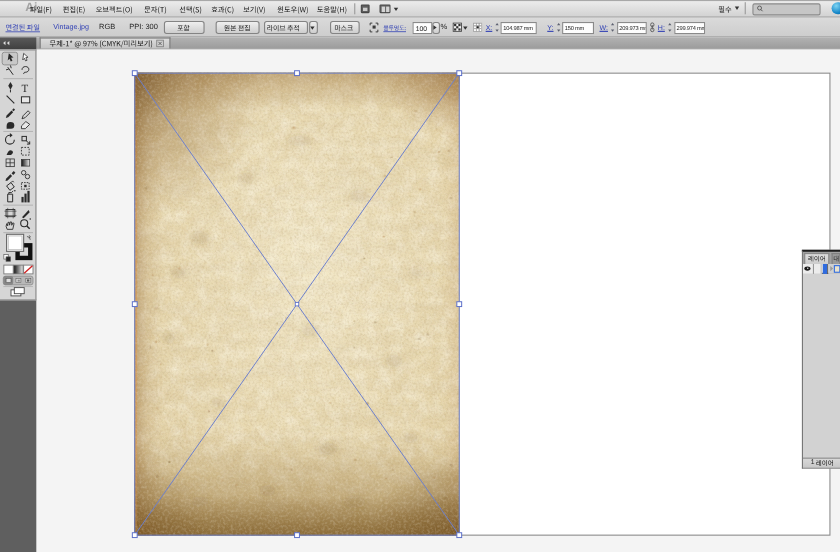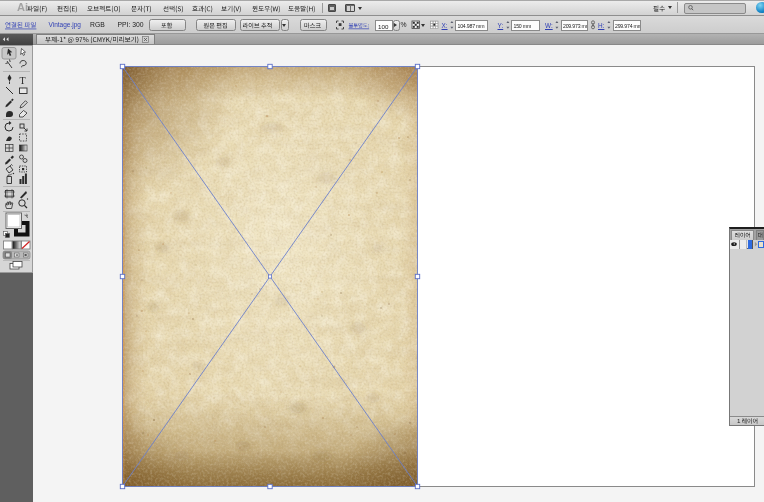--- a/index.html
+++ b/index.html
@@ -1,17 +1,17 @@
 <!DOCTYPE html>
 <html><head><meta charset="utf-8"><style>
 html,body{margin:0;padding:0;width:764px;height:502px;overflow:hidden;background:#f4f4f4;font-family:'Liberation Sans',sans-serif;}
 div{line-height:1.1}
 </style></head><body>
 <div style="position:absolute;left:0;top:0;width:764px;height:16px;background:linear-gradient(#ececec,#d2d2d2);border-top:1px solid #a8a8a8;border-bottom:1px solid #8e8e8e;box-sizing:border-box"></div>
-<div style="position:absolute;left:6px;top:1px;width:22px;height:14px;color:#a3a3a3;font:bold 11px 'Liberation Sans',sans-serif;text-align:right;">Ai</div>
+<div style="position:absolute;left:23px;top:1px;width:22px;height:14px;color:#a3a3a3;font:bold 11px 'Liberation Sans',sans-serif;">Ai</div>
 <div style="position:absolute;left:322px;top:3px;width:1px;height:10px;background:#9a9a9a"></div>
 <div style="position:absolute;left:327.5px;top:4px;width:8.5px;height:8px;background:#5f5f5f;border:1px solid #474747;border-radius:1px;box-sizing:border-box">
     <div style="position:absolute;left:1.5px;top:2px;width:4px;height:2.5px;background:#cccccc"></div>
   </div>
 <div style="position:absolute;left:345px;top:4px;width:10px;height:8px;background:#6b6b6b;border:1px solid #474747;border-radius:1px;box-sizing:border-box">
     <div style="position:absolute;left:1px;top:1px;width:3px;height:4.5px;background:#d4d4d4"></div>
     <div style="position:absolute;left:5px;top:1px;width:2.5px;height:4.5px;background:#d4d4d4"></div>
   </div>
 <div style="position:absolute;left:357.5px;top:6.5px;width:0;height:0;border-left:2.2px solid transparent;border-right:2.2px solid transparent;border-top:3px solid #333"></div>
 <div style="position:absolute;left:668px;top:6px;width:0;height:0;border-left:2.5px solid transparent;border-right:2.5px solid transparent;border-top:3.5px solid #333"></div>

